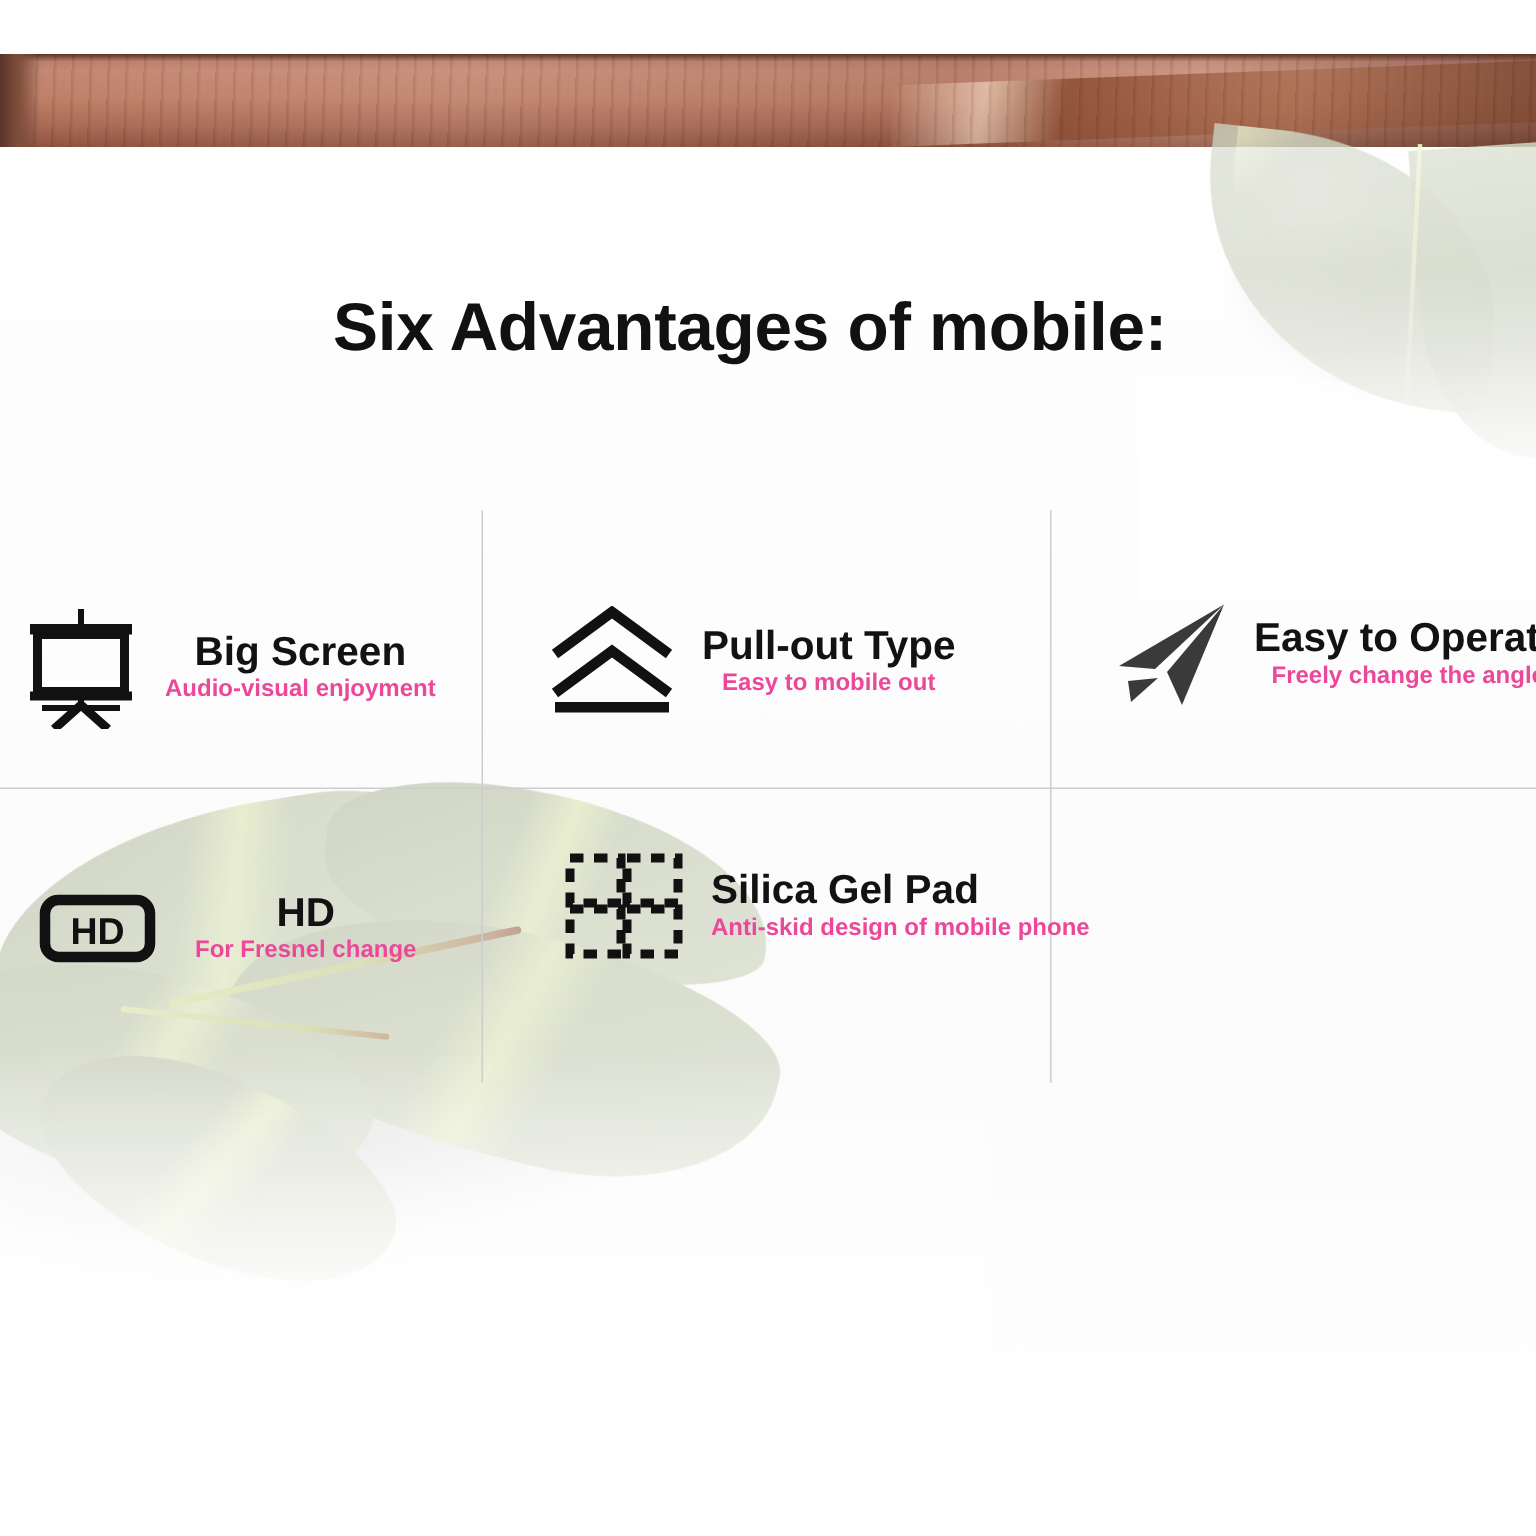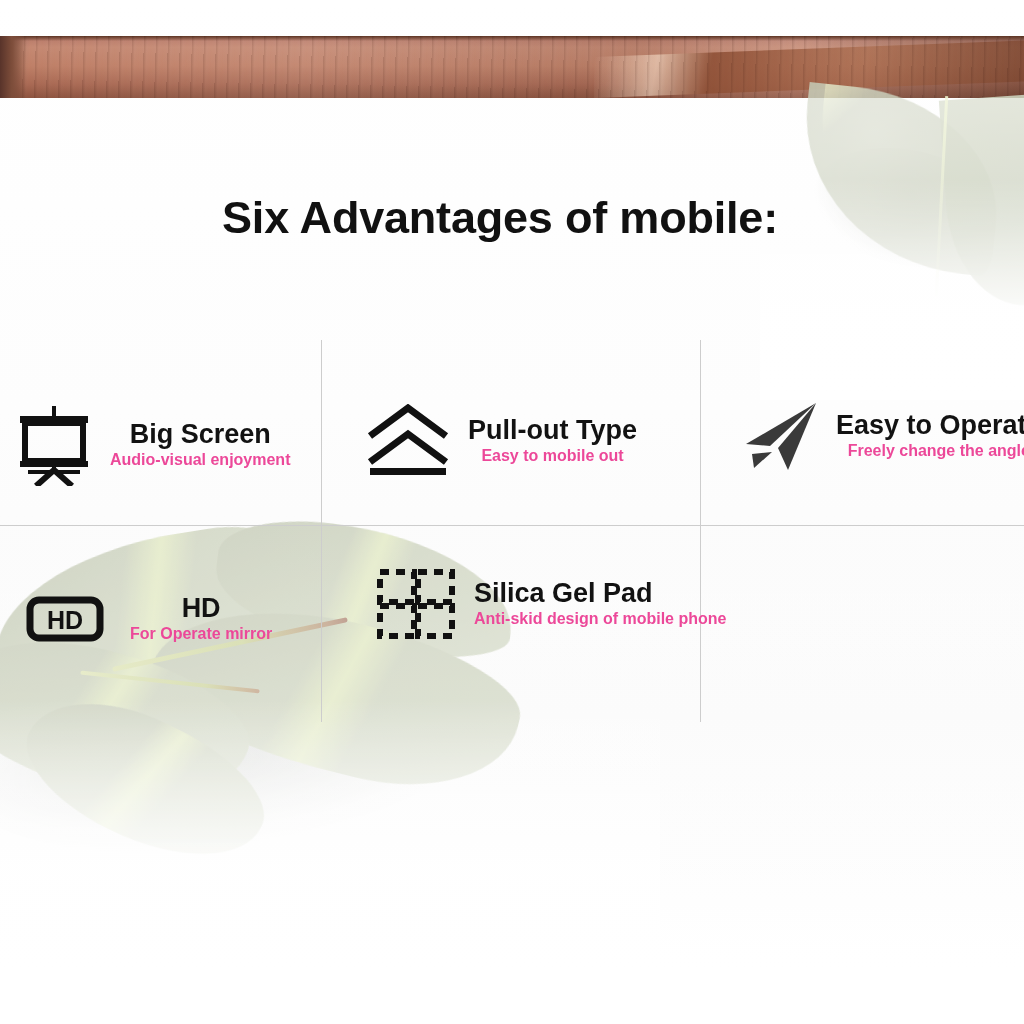--- a/index.html
+++ b/index.html
@@ -392,21 +392,21 @@
 
     <div class="feature f4">
       <div class="icon">
         <svg class="ico-hd" viewBox="0 0 78 46" fill="none">
           <rect x="4" y="4" width="70" height="38" rx="9" ry="9" stroke="#111111" stroke-width="7" fill="none"></rect>
           <text x="39" y="33" text-anchor="middle" font-family="Liberation Sans, sans-serif" font-size="25" font-weight="bold" fill="#111111">HD</text>
         </svg>
       </div>
       <div class="texts">
         <div class="f-title">HD</div>
-        <div class="f-sub">For Operate mirror</div>
+        <div class="f-sub">For Fresnel change</div>
       </div>
     </div>
 
     <div class="feature f5">
       <div class="icon">
         <svg class="ico-grid" viewBox="0 0 80 72" fill="none">
           <rect x="4" y="4" width="34" height="30" stroke="#111111" stroke-width="6" fill="none" stroke-dasharray="9 7"></rect>
           <rect x="42" y="4" width="34" height="30" stroke="#111111" stroke-width="6" fill="none" stroke-dasharray="9 7"></rect>
           <rect x="4" y="38" width="34" height="30" stroke="#111111" stroke-width="6" fill="none" stroke-dasharray="9 7"></rect>
           <rect x="42" y="38" width="34" height="30" stroke="#111111" stroke-width="6" fill="none" stroke-dasharray="9 7"></rect>

